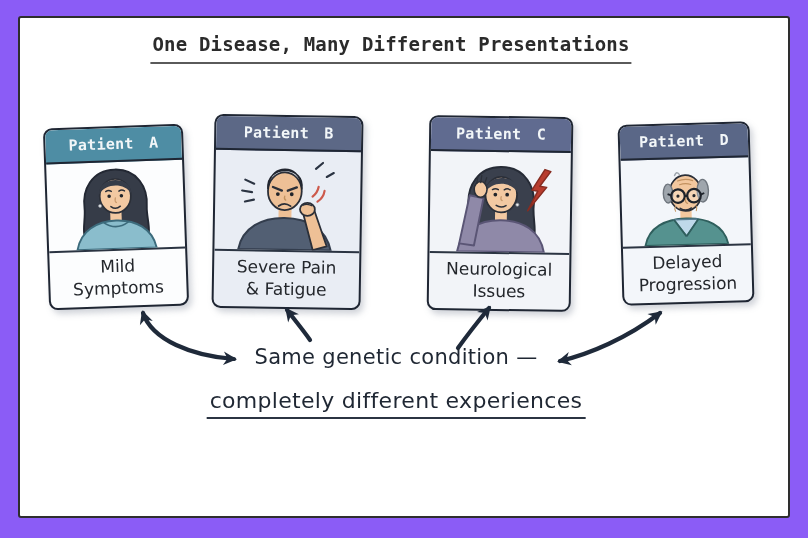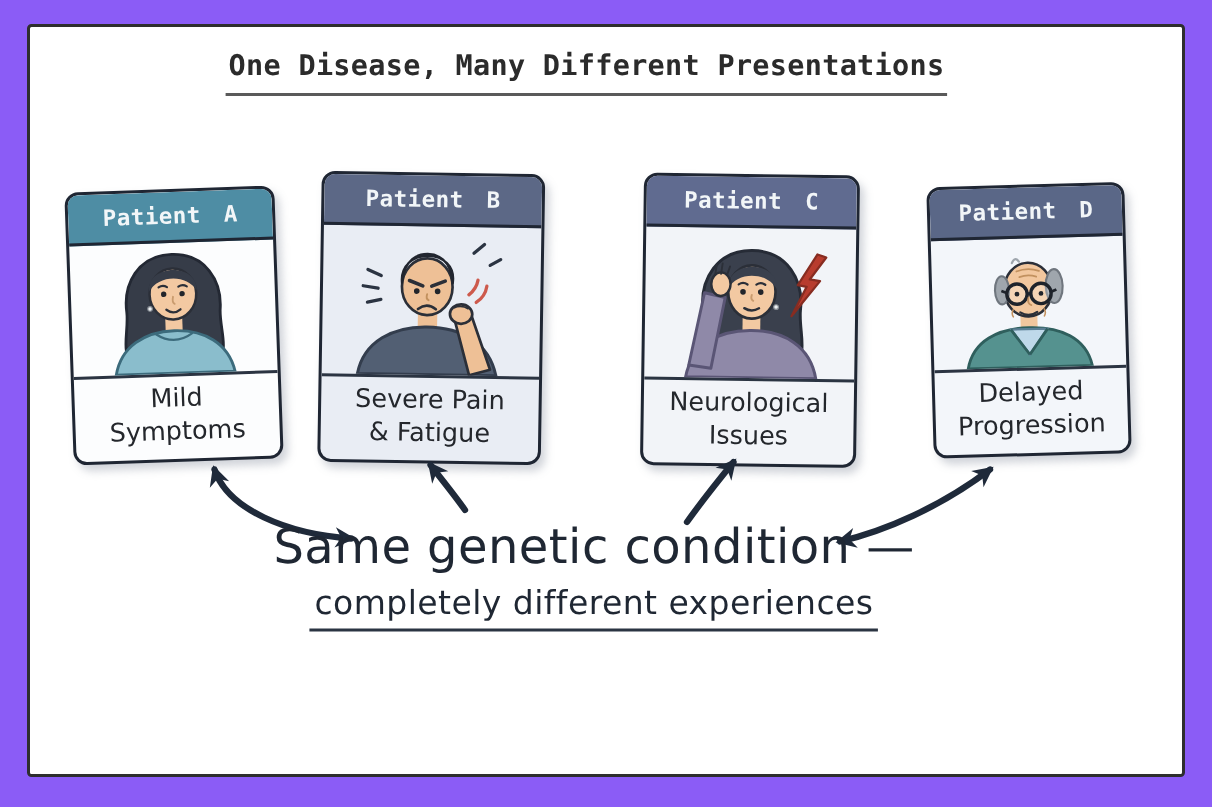--- a/index.html
+++ b/index.html
@@ -35,23 +35,23 @@
   .card-art svg{position:absolute;left:0;top:0;width:100%;height:100%;}
   .card-label{
     flex:0 0 auto;border-top:2px solid #2b3442;text-align:center;
     font-size:17px;line-height:1.3;padding:4px 2px 7px 2px;color:#24272c;
     white-space:pre-line;font-weight:500;
   }
   .caption{
     position:absolute;left:396px;top:345px;transform:translateX(-50%);
     text-align:center;color:#1f2733;white-space:nowrap;
   }
-  .caption-line1{font-size:32px;letter-spacing:0.3px;}
+  .caption-line1{font-size:21px;letter-spacing:0.3px;}
   .caption-line2{
-    display:inline-block;font-size:22px;letter-spacing:0.3px;margin-top:7px;
+    display:inline-block;font-size:22px;letter-spacing:0.3px;margin-top:19px;
     border-bottom:2.5px solid #2b3442;padding:0 3px 4px 3px;
   }
   .arrows{position:absolute;left:0;top:0;width:808px;height:538px;pointer-events:none;}
 </style>
 </head>
 <body>
 
 <div class="stage">
   <div class="frame"></div>
 

